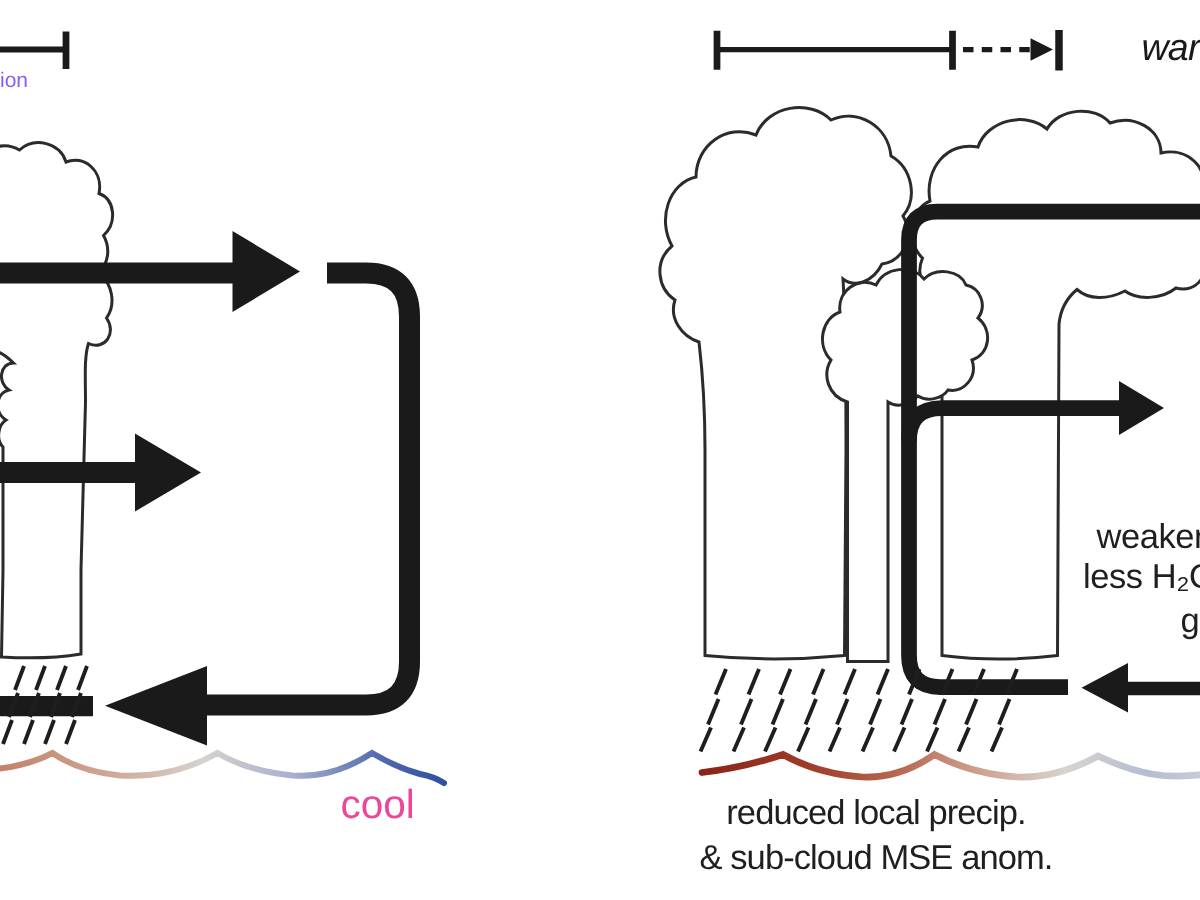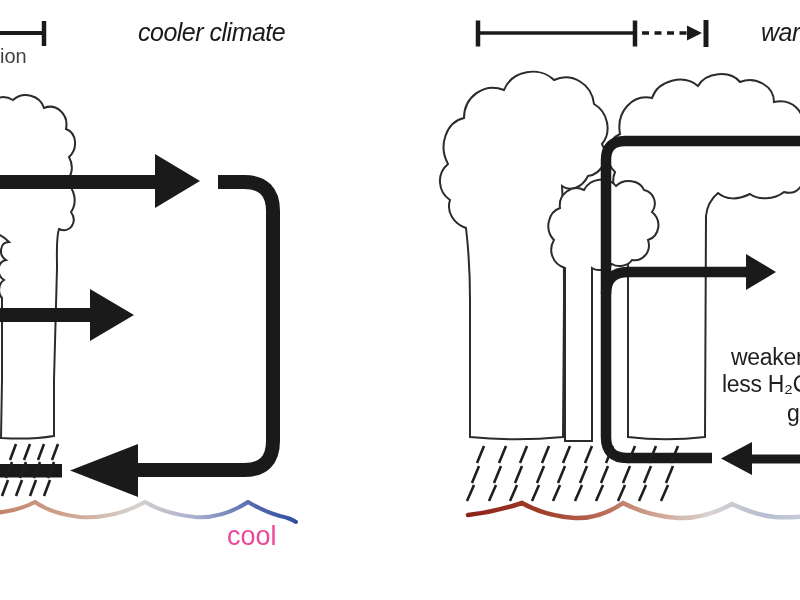--- a/index.html
+++ b/index.html
@@ -1,21 +1,21 @@
 <!DOCTYPE html>
 <html><head>
 <meta charset="utf-8">
 <style>
   html,body{margin:0;padding:0;background:#fff;}
   #stage{position:relative;width:800px;height:600px;overflow:hidden;background:#ffffff;
          font-family:"Liberation Sans",sans-serif;color:#1a1a1a;}
   #fig-svg{position:absolute;left:0;top:0;}
   .lbl{position:absolute;white-space:nowrap;}
   .climate{font-style:italic;font-size:25px;letter-spacing:-0.5px;color:#1a1a1a;}
-  .frag{font-size:20px;color:#404040;text-align:center;}
+  .frag{font-size:14px;color:#8b5cf6;text-align:center;}
   .cool{font-size:27px;color:#ec4899;}
   .ann{font-size:23px;letter-spacing:-0.3px;color:#1f1f1f;}
   .cap{font-size:23px;letter-spacing:-0.6px;color:#1f1f1f;text-align:center;line-height:30px;}
   .cap-block{position:absolute;left:440px;top:526px;width:288px;}
 </style>
 </head>
 <body>
 
 <div id="stage">
 
@@ -151,24 +151,27 @@
       <path d="M474,485 l-7,16 M496,485 l-7,16 M517,485 l-7,16 M539,485 l-7,16 M560,485 l-7,16
                M582,485 l-7,16 M603,485 l-7,16 M625,485 l-7,16 M646,485 l-7,16 M668,485 l-7,16"></path>
     </g>
 
     <path fill="none" stroke="url(#gradR)" stroke-width="4.5" stroke-linecap="round" d="M 468,515 Q 495,512 522,503 Q 545,516 575,518 Q 600,519 623,503
              Q 648,516 678,518 Q 705,519 732,504 Q 755,515 775,517 Q 790,518 806,516"></path>
   </svg>
 
   <span class="lbl frag" style="left:0;top:45px;">ion</span>
 
-  <span class="lbl climate" style="left:138px;top:18px;">cooler climate</span>
 
   <span class="lbl cool" style="left:227px;top:521px;">cool</span>
 
   <span class="lbl climate" style="left:761px;top:18px;">warm</span>
 
   <span class="lbl ann" style="left:731px;top:344px;">weaker</span>
   <span class="lbl ann" style="left:722px;top:371px;">less H₂O</span>
   <span class="lbl ann" style="left:787px;top:400px;">gr</span>
 
+  <div class="cap-block">
+    <div class="cap">reduced local precip.</div>
+    <div class="cap">&amp; sub-cloud MSE anom.</div>
+  </div>
 
 </div>
 
 </body></html>

